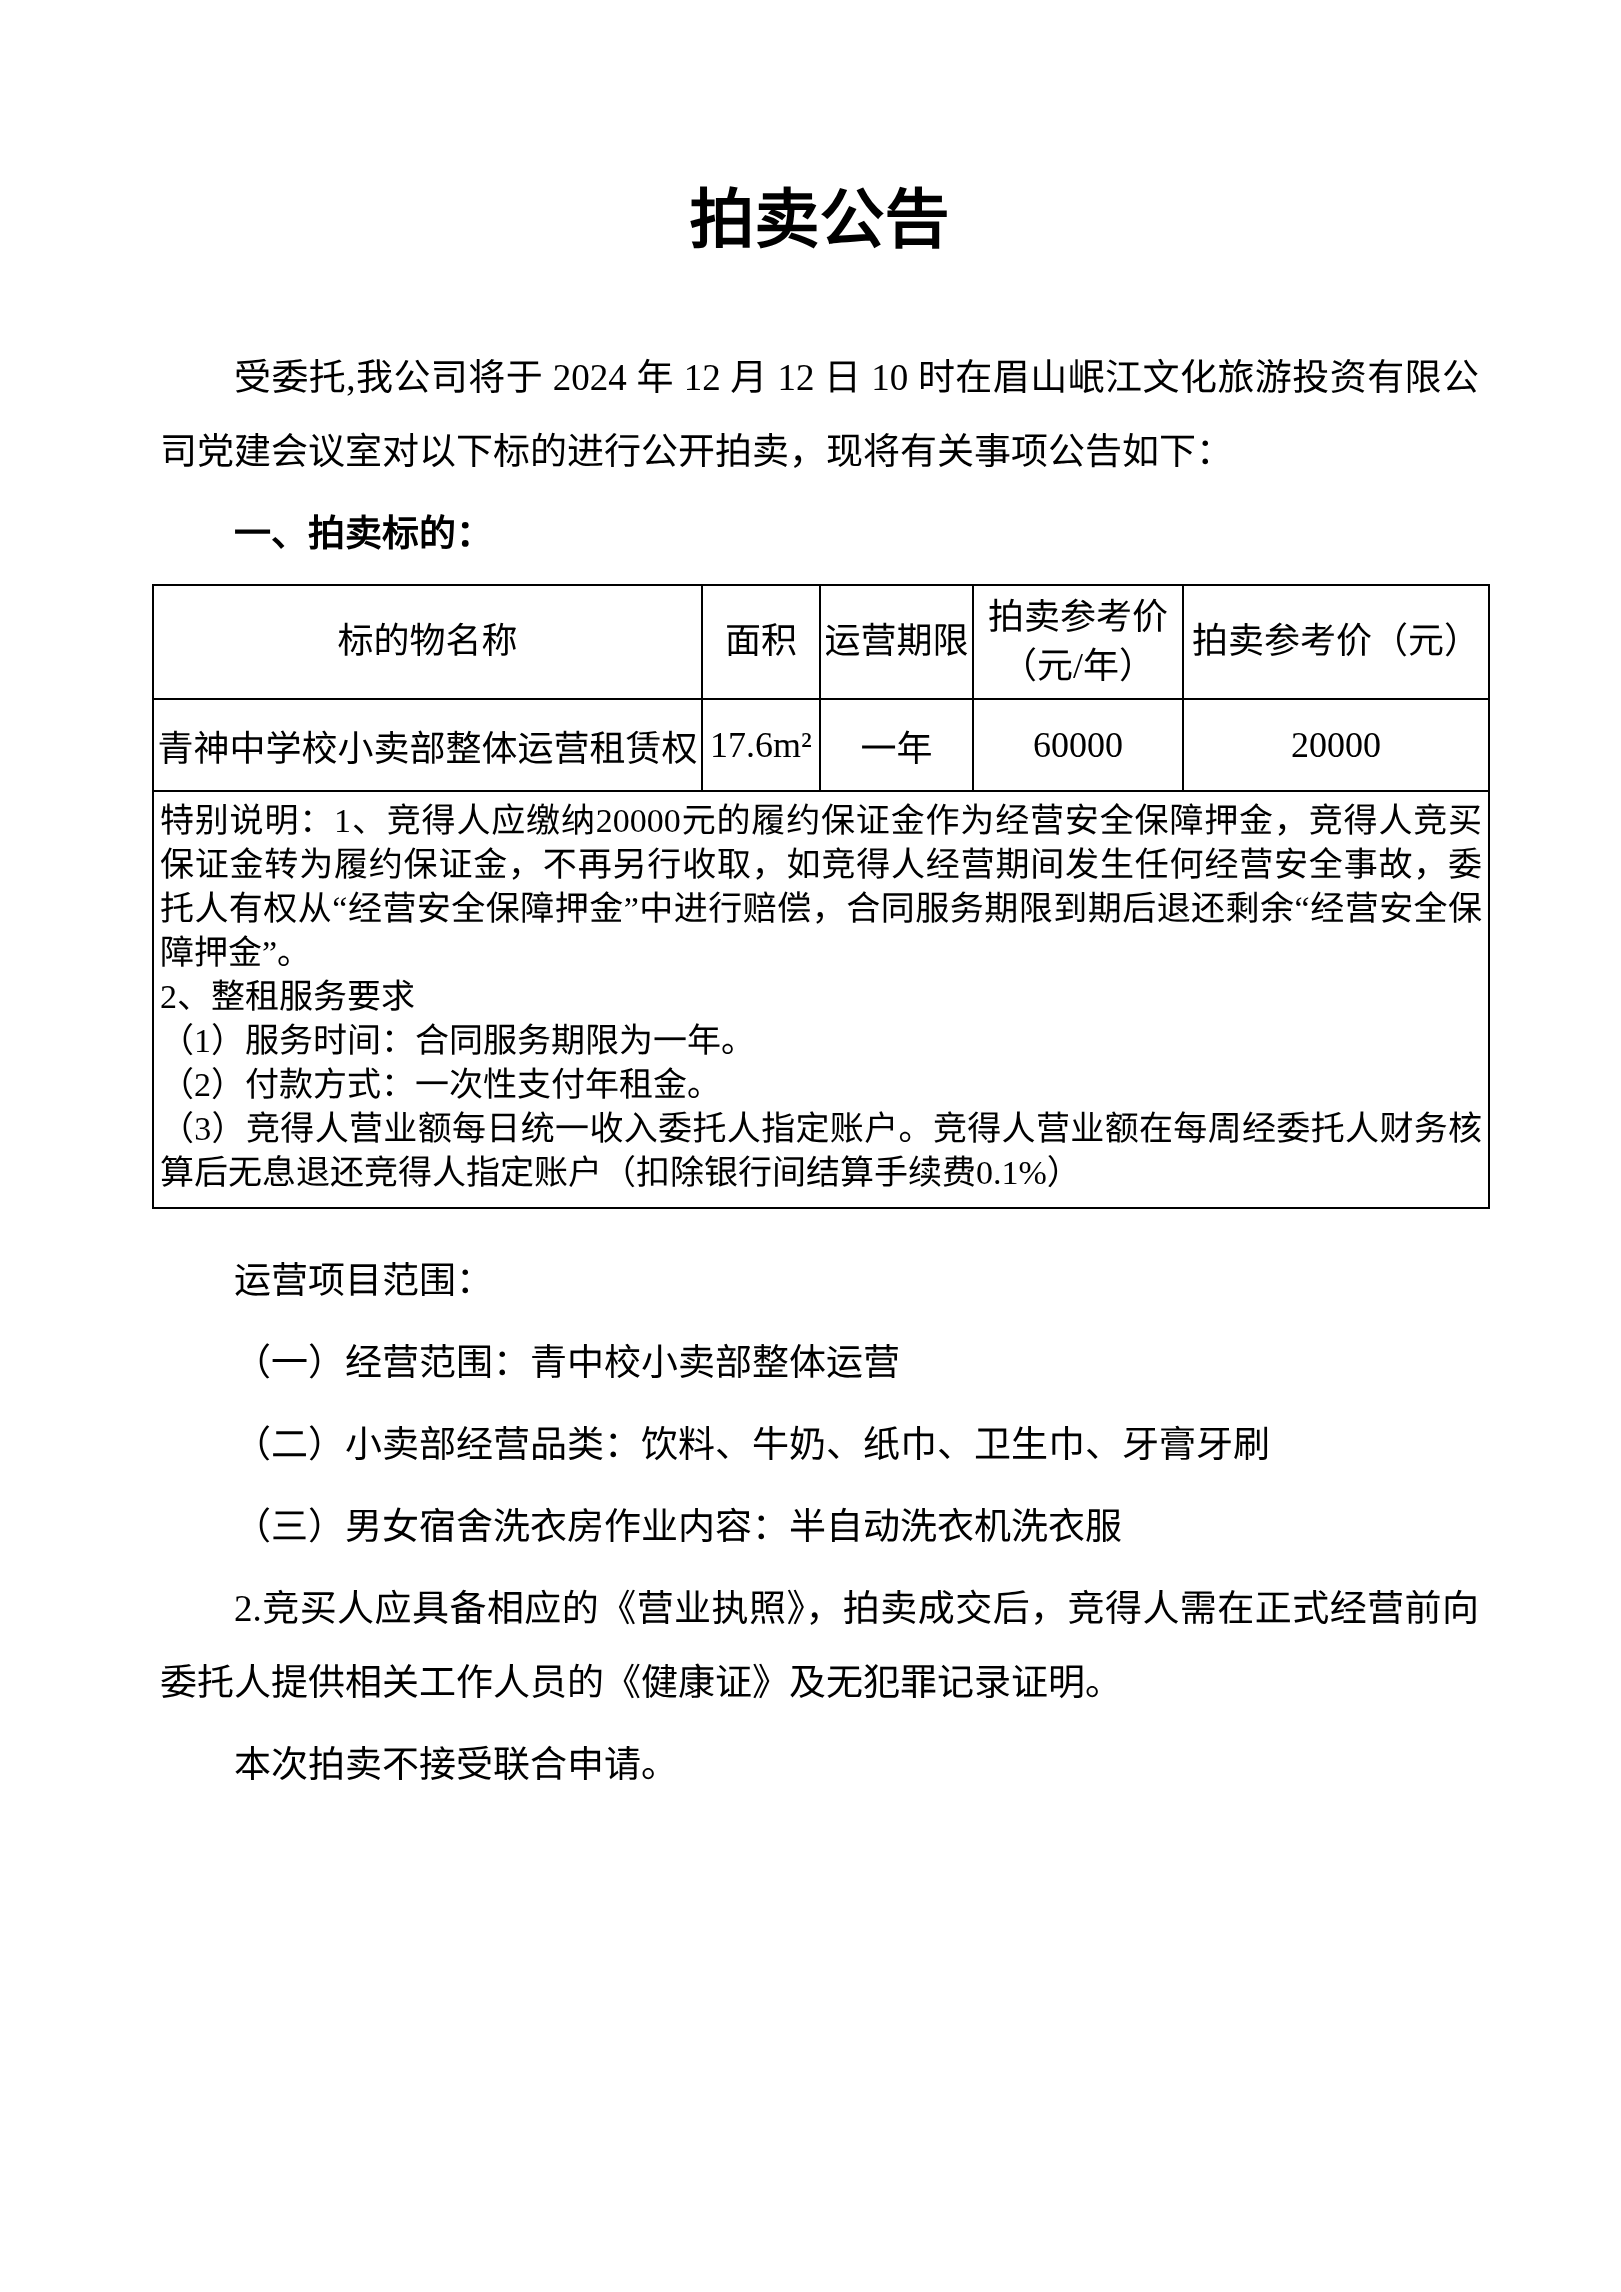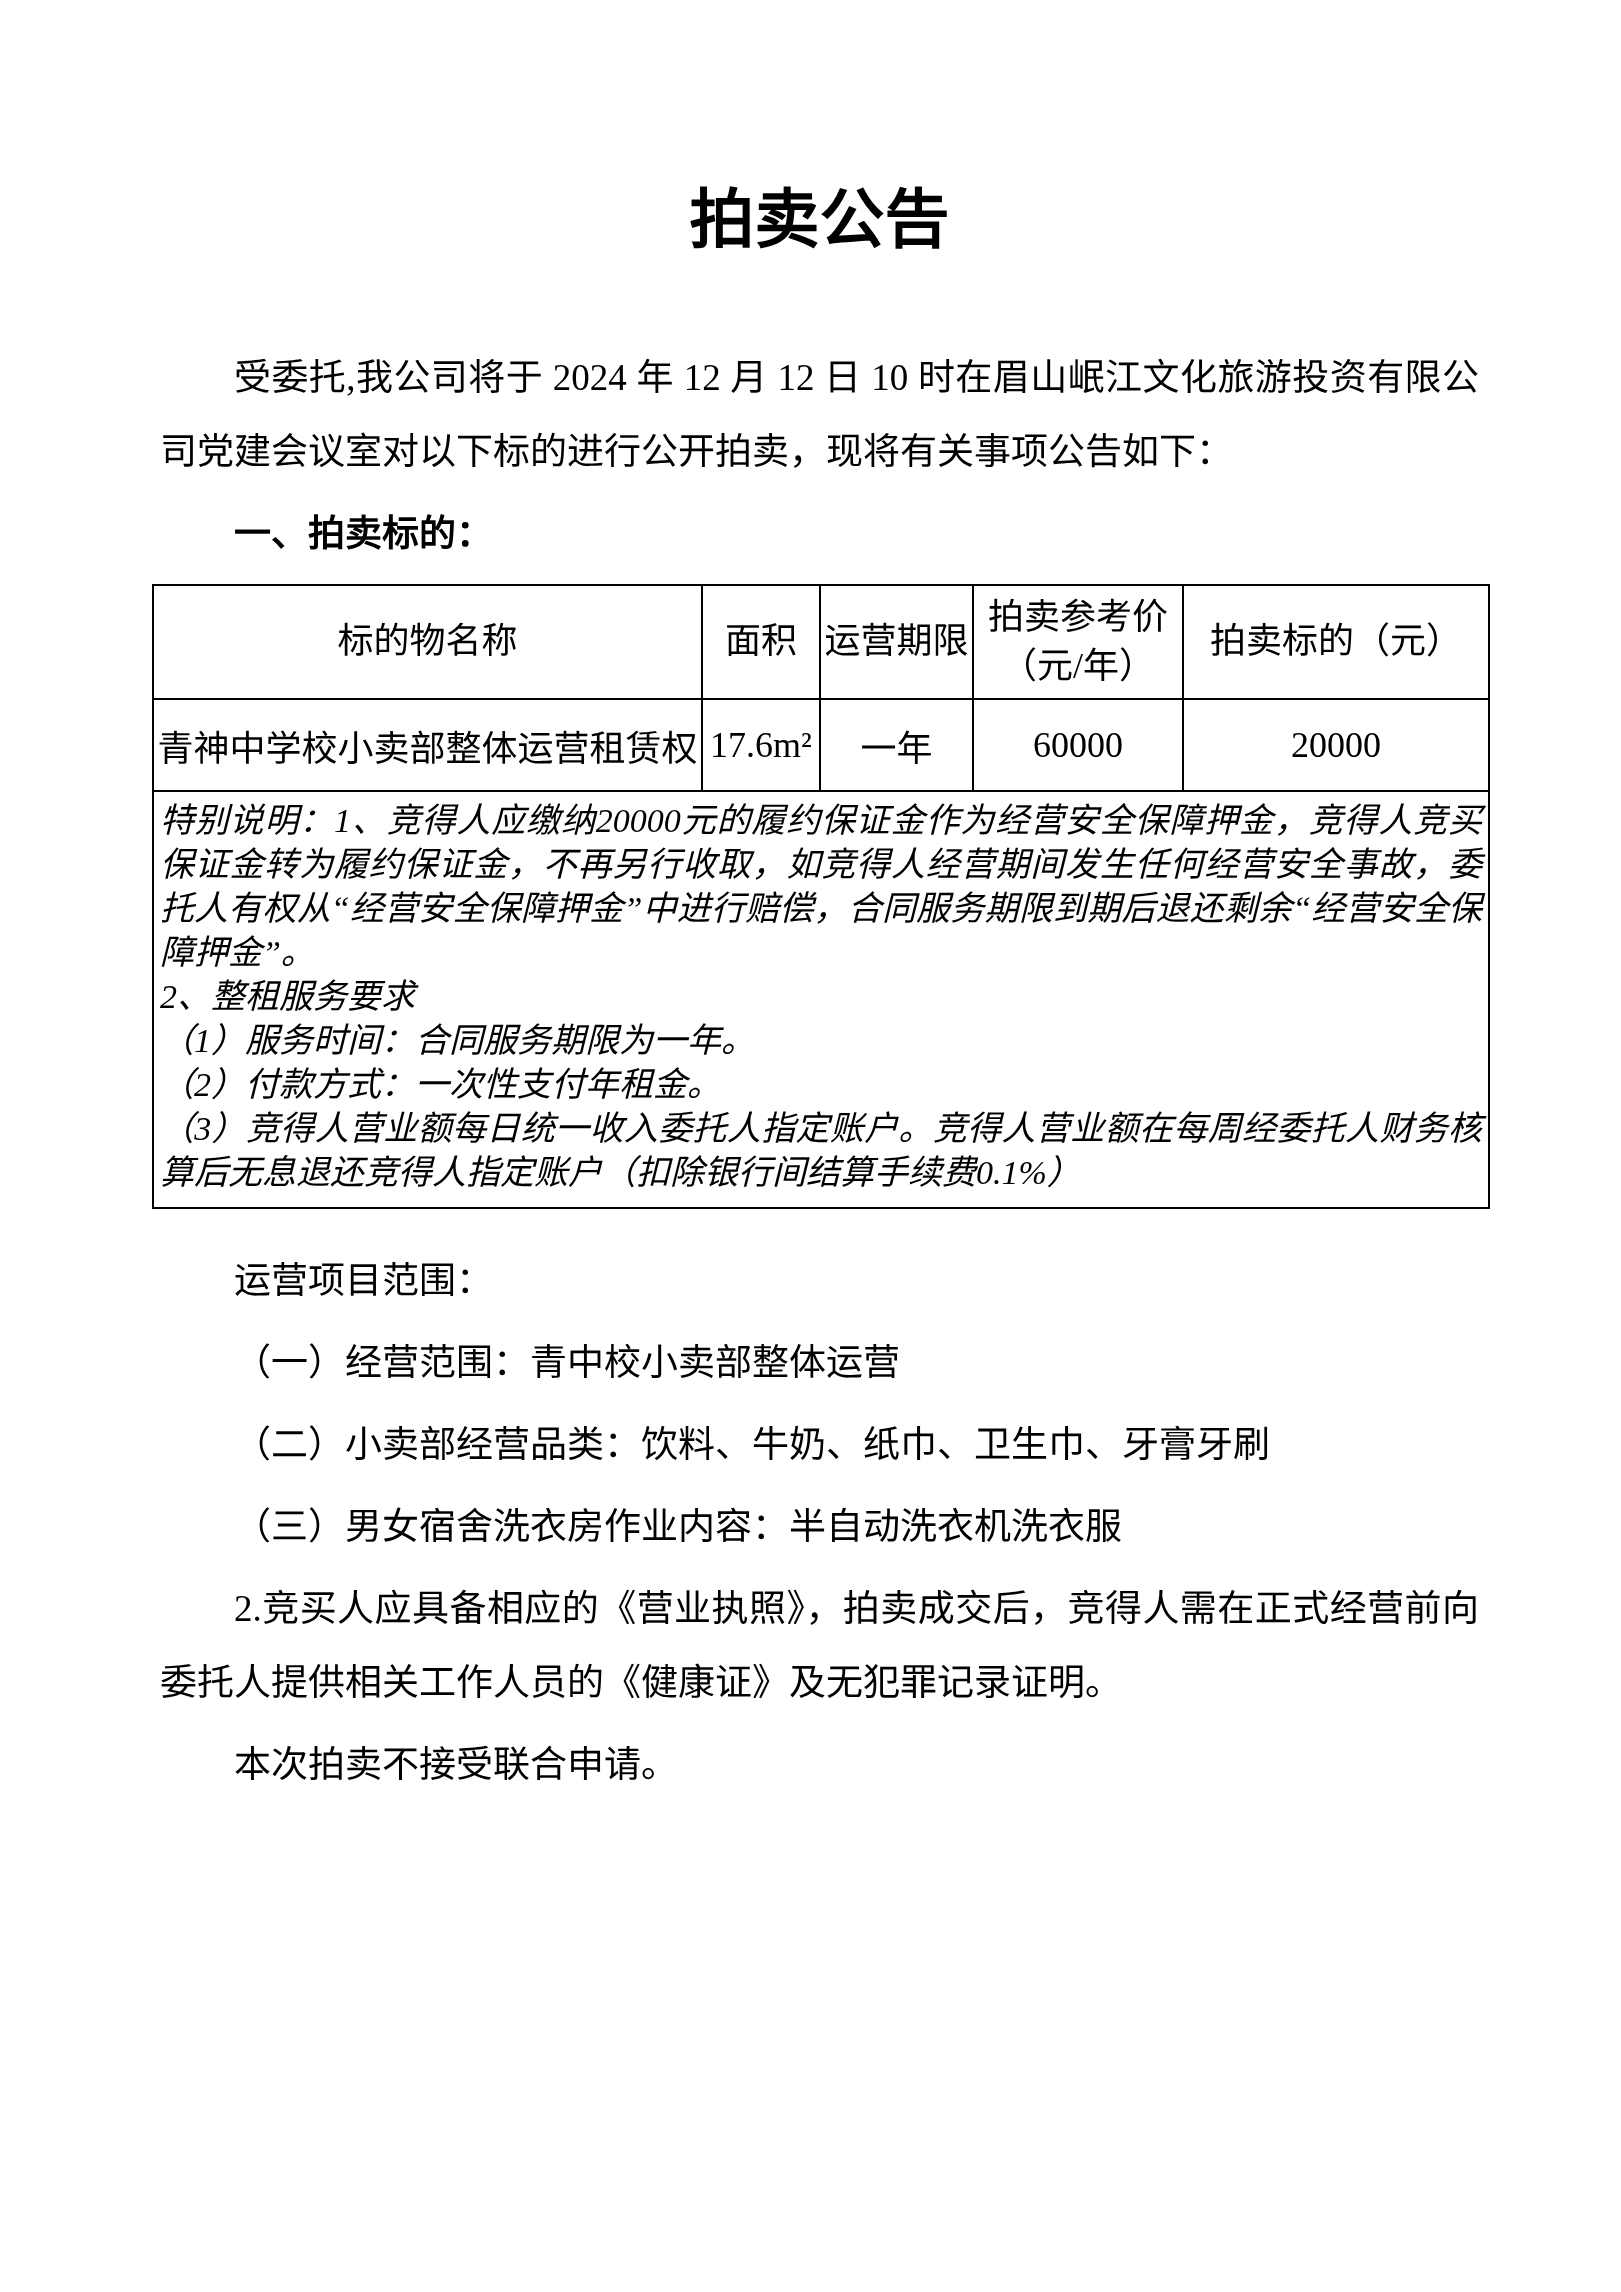--- a/index.html
+++ b/index.html
@@ -62,21 +62,20 @@
   }
   .notes-cell {
     text-align: left !important;
     padding: 7.8px 5.9px 11.8px 5.9px !important;
   }
   .notes-cell p {
     margin: 0;
     font-size: 34px;
     line-height: 44px;
     text-align: justify;
-    font-style: italic;
   }
   .scope-head { margin-top: 35px; }
   .scope-item { margin-top: 3.9px; }
   .sec-gap { margin-top: 7.8px; }
 </style>
 </head>
 <body>
 
 <div class="page">
   <div class="content">
@@ -94,21 +93,21 @@
         <col style="width:153px">
         <col style="width:210px">
         <col style="width:306px">
       </colgroup>
       <thead>
         <tr>
           <th>标的物名称</th>
           <th>面积</th>
           <th>运营期限</th>
           <th>拍卖参考价（元/年）</th>
-          <th>拍卖标的（元）</th>
+          <th>拍卖参考价（元）</th>
         </tr>
       </thead>
       <tbody>
         <tr>
           <td class="data">青神中学校小卖部整体运营租赁权</td>
           <td class="data">17.6m²</td>
           <td class="data">一年</td>
           <td class="data">60000</td>
           <td class="data">20000</td>
         </tr>

